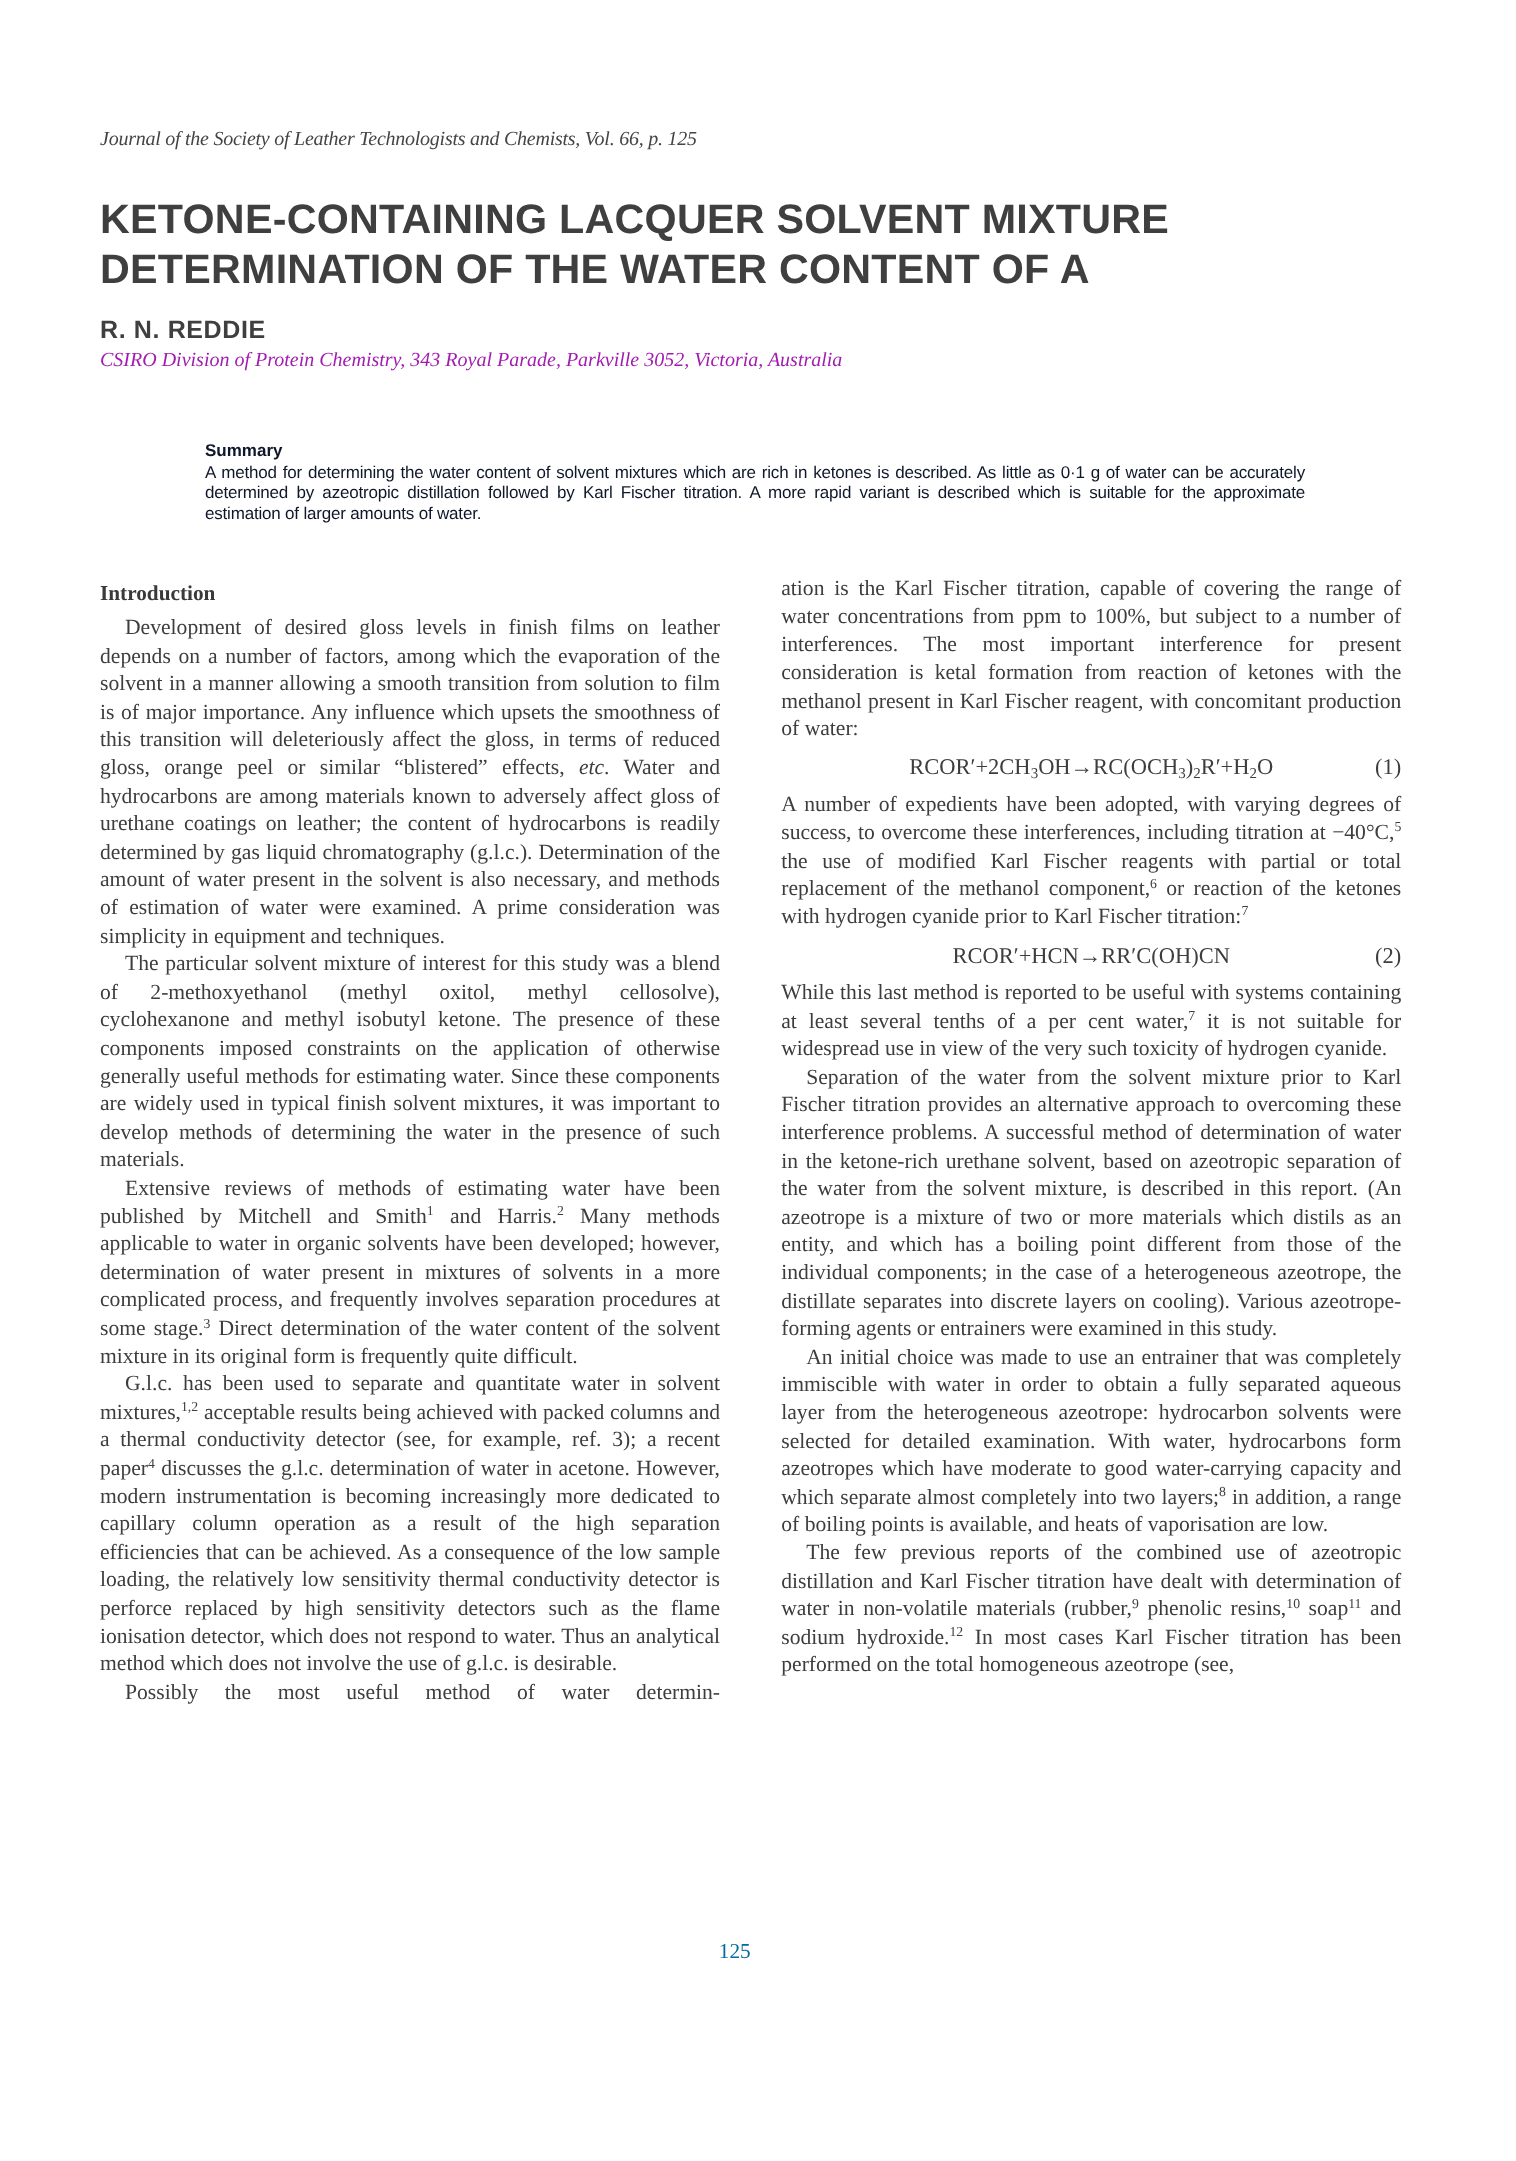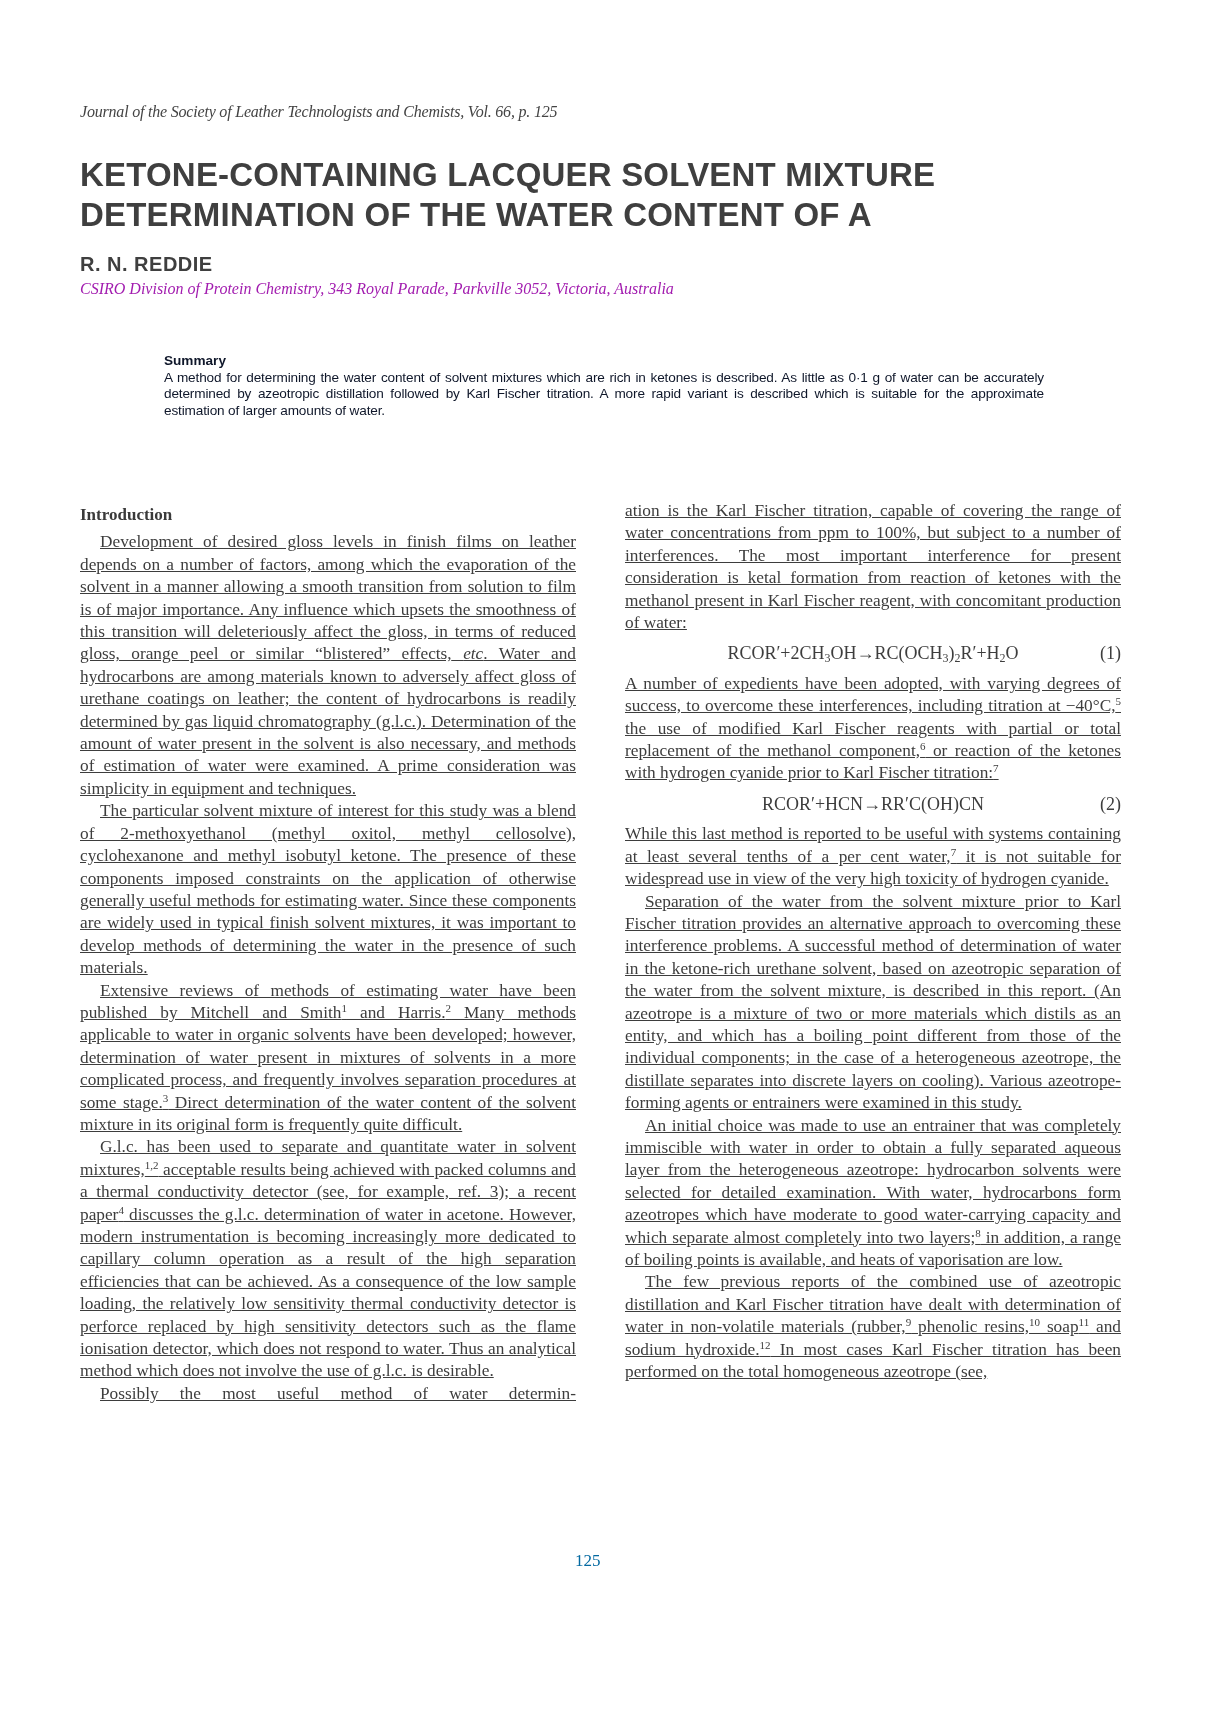--- a/index.html
+++ b/index.html
@@ -30,28 +30,28 @@
   }
   .summary {
     position: absolute; left: 164px; top: 353px; width: 880px;
     font-size: 13.6px; line-height: 16.5px; color: #0f172a;
     font-family: Liberation Sans, sans-serif;
   }
   .summary-title { font-weight: bold; font-size: 13.6px; }
   .summary p { margin: 0; text-align: justify; letter-spacing: -0.15px; }
   .col {
     position: absolute; top: 462px; width: 496px;
-    font-size: 17.3px; line-height: 22.4px; color: #3d3d3d; margin-top: 40px;
+    font-size: 17.3px; line-height: 22.4px; color: #3d3d3d;
   }
   .col-left { left: 80px; top: 464px; }
   .col-right { left: 625px; top: 460px; }
   .section-title {
     font-weight: bold; font-size: 17px; margin: 0 0 5px 0; color: #3a3a3a;
   }
-  .para { margin: 0; text-align: justify; text-align-last: left; text-decoration: underline; }
+  .para { margin: 0; text-align: justify; text-align-last: left; }
   .para.indent { text-indent: 20px; }
   .equation {
     display: flex; justify-content: space-between; align-items: baseline;
     margin: 8px 0 8px 0; font-size: 18px;
   }
   .equation .eq-body { flex: 1; text-align: center; padding-left: 40px; }
   .equation .eq-num { width: 40px; text-align: right; }
   sup { font-size: 11px; line-height: 0; vertical-align: 6px; }
   sub { font-size: 12px; line-height: 0; vertical-align: -3px; }
   .page-number {
@@ -89,19 +89,19 @@
   <p class="para">ation is the Karl Fischer titration, capable of covering the range of water concentrations from ppm to 100%, but subject to a number of interferences. The most important interference for present consideration is ketal formation from reaction of ketones with the methanol present in Karl Fischer reagent, with concomitant production of water:</p>
   <div class="equation">
     <span class="eq-body"><span>RCOR′+2CH</span><sub>3</sub><span>OH→RC(OCH</span><sub>3</sub><span>)</span><sub>2</sub><span>R′+H</span><sub>2</sub><span>O</span></span>
     <span class="eq-num">(1)</span>
   </div>
   <p class="para"><span>A number of expedients have been adopted, with varying degrees of success, to overcome these interferences, including titration at −40°C,</span><sup>5</sup><span> the use of modified Karl Fischer reagents with partial or total replacement of the methanol component,</span><sup>6</sup><span> or reaction of the ketones with hydrogen cyanide prior to Karl Fischer titration:</span><sup>7</sup></p>
   <div class="equation">
     <span class="eq-body">RCOR′+HCN→RR′C(OH)CN</span>
     <span class="eq-num">(2)</span>
   </div>
-  <p class="para"><span>While this last method is reported to be useful with systems containing at least several tenths of a per cent water,</span><sup>7</sup><span> it is not suitable for widespread use in view of the very high toxicity of hydrogen cyanide.</span></p>
+  <p class="para"><span>While this last method is reported to be useful with systems containing at least several tenths of a per cent water,</span><sup>7</sup><span> it is not suitable for widespread use in view of the very such toxicity of hydrogen cyanide.</span></p>
   <p class="para indent">Separation of the water from the solvent mixture prior to Karl Fischer titration provides an alternative approach to overcoming these interference problems. A successful method of determination of water in the ketone-rich urethane solvent, based on azeotropic separation of the water from the solvent mixture, is described in this report. (An azeotrope is a mixture of two or more materials which distils as an entity, and which has a boiling point different from those of the individual components; in the case of a heterogeneous azeotrope, the distillate separates into discrete layers on cooling). Various azeotrope-forming agents or entrainers were examined in this study.</p>
   <p class="para indent"><span>An initial choice was made to use an entrainer that was completely immiscible with water in order to obtain a fully separated aqueous layer from the heterogeneous azeotrope: hydrocarbon solvents were selected for detailed examination. With water, hydrocarbons form azeotropes which have moderate to good water-carrying capacity and which separate almost completely into two layers;</span><sup>8</sup><span> in addition, a range of boiling points is available, and heats of vaporisation are low.</span></p>
   <p class="para indent"><span>The few previous reports of the combined use of azeotropic distillation and Karl Fischer titration have dealt with determination of water in non-volatile materials (rubber,</span><sup>9</sup><span> phenolic resins,</span><sup>10</sup><span> soap</span><sup>11</sup><span> and sodium hydroxide.</span><sup>12</sup><span> In most cases Karl Fischer titration has been performed on the total homogeneous azeotrope (see,</span></p>
 </div>
 
 <div class="page-number">125</div>
 
 </body></html>

